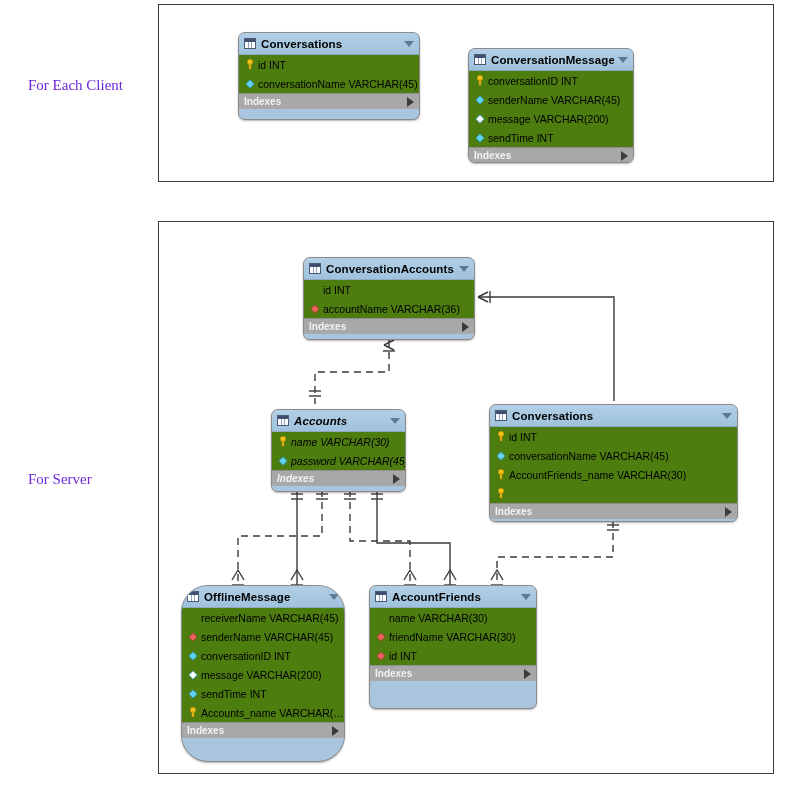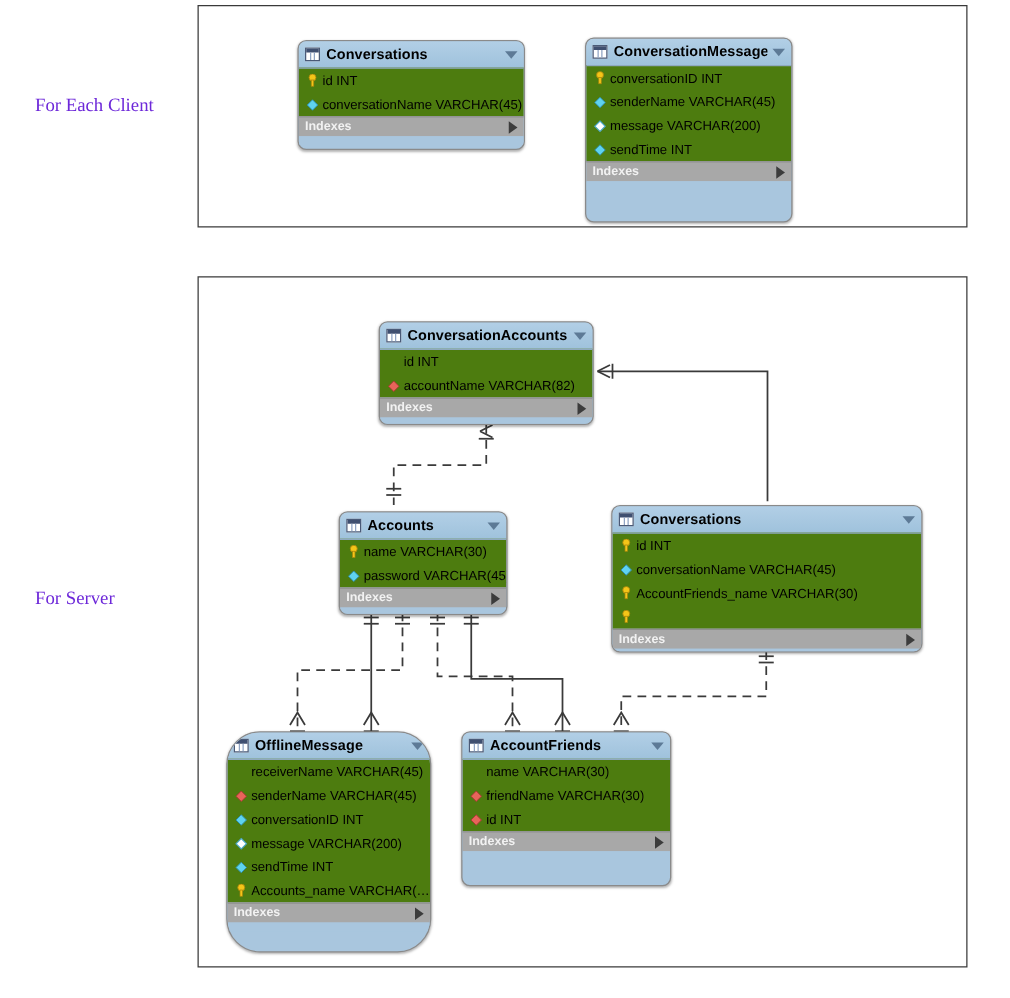--- a/index.html
+++ b/index.html
@@ -173,21 +173,21 @@
         <span class="fname">conversationName VARCHAR(45)</span>
       </div>
     </div>
     <div class="tbl-idx">
       <span class="idx-label">Indexes</span>
       <span class="idx-caret"></span>
     </div>
     <div class="tbl-foot"></div>
   </div>
 
-  <div class="tbl" style="left:468px;top:30px;width:166px;height:148px;">
+  <div class="tbl" style="left:468px;top:48px;width:166px;height:115px;">
     <div class="tbl-head">
       <span class="tbl-icon"></span>
       <span class="tbl-title">ConversationMessage</span>
       <span class="caret"></span>
     </div>
     <div class="tbl-body">
       <div class="row">
         <span class="ic">
           <svg width="10" height="11" viewBox="0 0 10 11">
               <circle cx="5" cy="3" r="2.8" fill="#f5c518" stroke="#a8860b" stroke-width=".7"></circle>
@@ -238,31 +238,31 @@
       <div class="row">
         <span class="ic"></span>
         <span class="fname">id INT</span>
       </div>
       <div class="row">
         <span class="ic">
           <svg width="10" height="10" viewBox="0 0 10 10">
               <path d="M5 .8 9.2 5 5 9.2 .8 5Z" fill="#e8645a" stroke="#a83b33" stroke-width=".8"></path>
             </svg>
         </span>
-        <span class="fname">accountName VARCHAR(82)</span>
-      </div>
-    </div>
-    <div class="tbl-idx">
-      <span class="idx-label">Indexes</span>
-      <span class="idx-caret"></span>
-    </div>
-    <div class="tbl-foot"></div>
-  </div>
-
-  <div class="tbl" style="left:271px;top:409px;width:135px;height:83px;">
+        <span class="fname">accountName VARCHAR(36)</span>
+      </div>
+    </div>
+    <div class="tbl-idx">
+      <span class="idx-label">Indexes</span>
+      <span class="idx-caret"></span>
+    </div>
+    <div class="tbl-foot"></div>
+  </div>
+
+  <div class="tbl" style="left:271px;top:409px;width:135px;height:83px;font-style:italic;">
     <div class="tbl-head">
       <span class="tbl-icon"></span>
       <span class="tbl-title">Accounts</span>
       <span class="caret"></span>
     </div>
     <div class="tbl-body">
       <div class="row">
         <span class="ic">
           <svg width="10" height="11" viewBox="0 0 10 11">
               <circle cx="5" cy="3" r="2.8" fill="#f5c518" stroke="#a8860b" stroke-width=".7"></circle>

